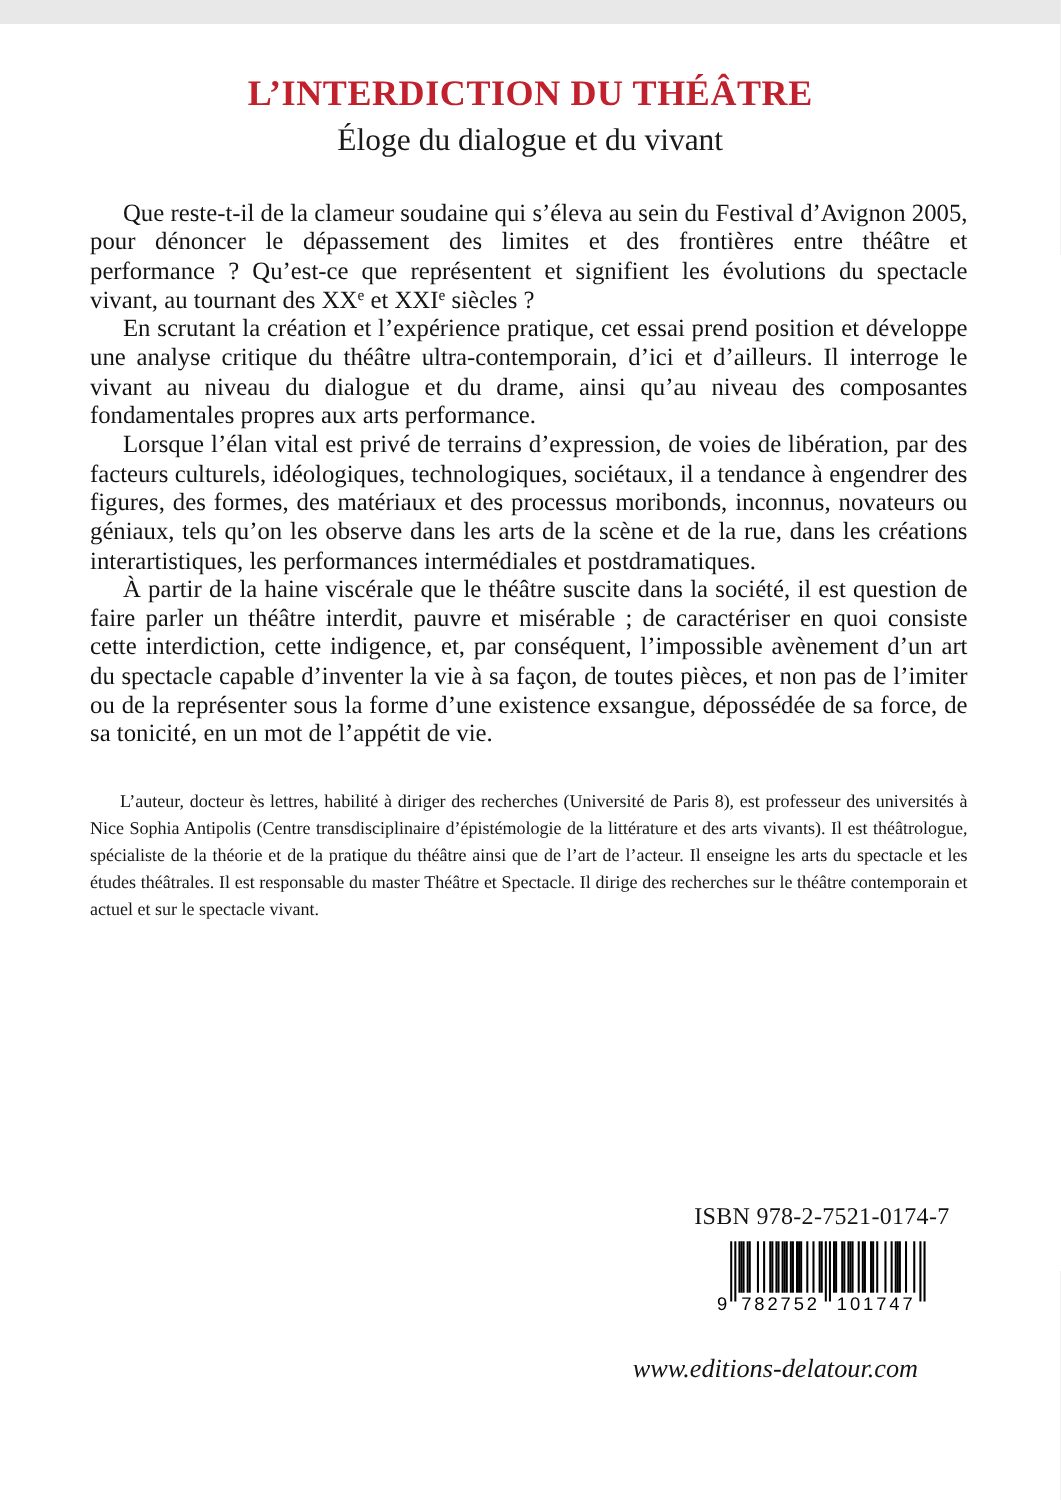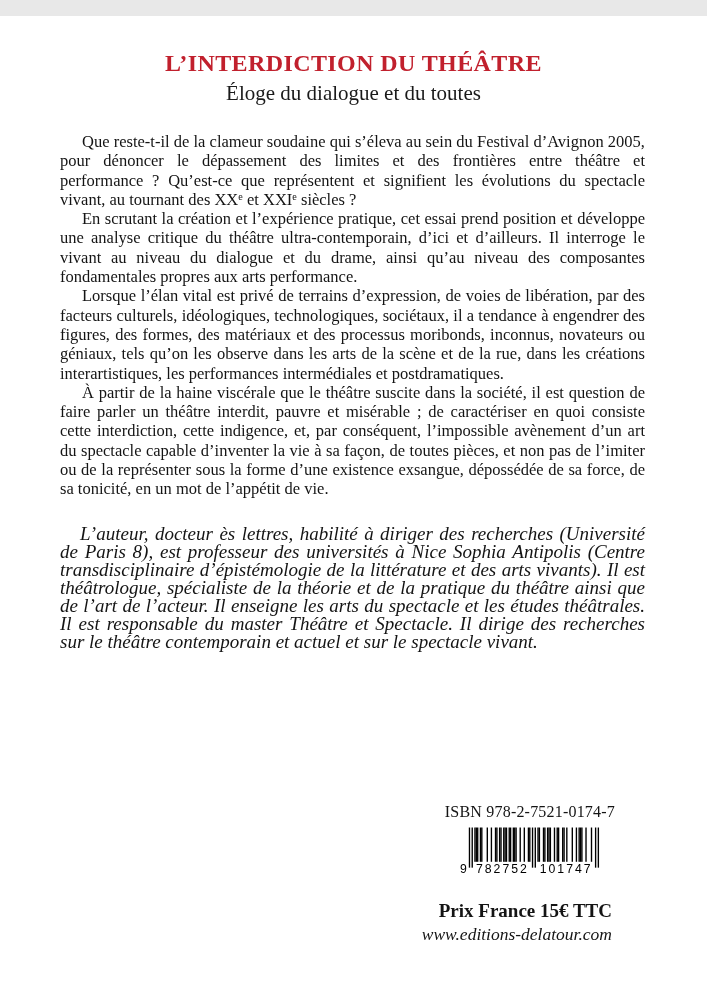--- a/index.html
+++ b/index.html
@@ -20,43 +20,43 @@
   }
   .synopsis{
     margin:26px 62px 0 60px;
     font-size:16.5px;line-height:19.3px;text-align:justify;
   }
   .synopsis p{margin:0;text-indent:22px;}
   .italic{}
   .sup{font-size:62%;position:relative;top:-0.45em;line-height:0;}
   .bio{
     margin:26px 62px 0 60px;
-    font-style:italic;font-size:19px;line-height:18px;
+    font-size:12px;line-height:18px;
     text-align:justify;text-indent:20px;
   }
   .isbn-block{
-    position:absolute;top:787px;right:92px;
+    position:absolute;top:787px;right:74px;
     display:flex;flex-direction:column;align-items:center;
   }
   .isbn-label{font-size:16px;letter-spacing:0.2px;}
   .barcode{margin-top:6px;display:block;}
   .pricing{
     position:absolute;top:884px;right:95px;text-align:right;
   }
   .price{font-size:19px;font-weight:bold;margin:0;}
   .ref{font-size:17px;margin:11px 0 0 0;}
   .site{font-size:17.5px;font-style:italic;margin:2px 0 0 0;}
 </style>
 </head>
 <body>
 
 <div class="page">
 
   <h1 class="title">L’INTERDICTION DU THÉÂTRE</h1>
-  <h2 class="subtitle">Éloge du dialogue et du toutes</h2>
+  <h2 class="subtitle">Éloge du dialogue et du vivant</h2>
 
   <div class="synopsis">
     <p><span>Que reste-t-il de la clameur soudaine qui s’éleva au sein du Festival d’Avignon 2005, pour dénoncer le dépassement des limites et des frontières entre théâtre et performance&nbsp;? Qu’est-ce que représentent et signifient les évolutions du spectacle vivant, au tournant des XX</span><span class="sup">e</span><span> et XXI</span><span class="sup">e</span><span> siècles&nbsp;?</span></p>
     <p><span>En scrutant la création et l’expérience pratique, cet essai prend position et développe une analyse critique du théâtre ultra-contemporain, d’ici et d’ailleurs. Il interroge le vivant au niveau du dialogue et du drame, ainsi qu’au niveau des composantes fondamentales propres aux arts performance.</span></p>
     <p><span>Lorsque l’élan vital est privé de terrains d’expression, de voies de libération, par des facteurs culturels, idéologiques, technologiques, sociétaux, il a tendance à engendrer des figures, des formes, des matériaux et des processus moribonds, inconnus, novateurs ou géniaux, tels qu’on les observe dans les arts de la scène et de la rue, dans les créations interartistiques, les performances intermédiales et postdramatiques.</span></p>
     <p><span>À partir de la haine viscérale que le théâtre suscite dans la société, il est question de faire parler un théâtre </span><span class="italic">interdit</span><span>, pauvre et misérable&nbsp;; de caractériser en quoi consiste cette </span><span class="italic">interdiction</span><span>, cette indigence, et, par conséquent, l’impossible avènement d’un art du spectacle capable d’inventer la vie à sa façon, de toutes pièces, et non pas de l’imiter ou de la représenter sous la forme d’une existence exsangue, dépossédée de sa force, de sa tonicité, en un mot de l’appétit de vie.</span></p>
   </div>
 
   <div class="bio">L’auteur, docteur ès lettres, habilité à diriger des recherches (Université de Paris 8), est professeur des universités à Nice Sophia Antipolis (Centre transdisciplinaire d’épistémologie de la littérature et des arts vivants). Il est théâtrologue, spécialiste de la théorie et de la pratique du théâtre ainsi que de l’art de l’acteur. Il enseigne les arts du spectacle et les études théâtrales. Il est responsable du master Théâtre et Spectacle. Il dirige des recherches sur le théâtre contemporain et actuel et sur le spectacle vivant.</div>
 
@@ -112,17 +112,16 @@
         <rect x="134.60" y="0" width="1.4" height="35" fill="#000"></rect>
         <rect x="138.80" y="0" width="1.4" height="41" fill="#000"></rect>
         <rect x="141.60" y="0" width="1.4" height="41" fill="#000"></rect>
         <text x="8" y="46.5" text-anchor="end" font-family="Liberation Sans, sans-serif" font-size="12.5" letter-spacing="0" fill="#000">9</text>
         <text x="44.3" y="46.5" text-anchor="middle" font-family="Liberation Sans, sans-serif" font-size="12.5" letter-spacing="2" fill="#000">782752</text>
         <text x="109.39999999999999" y="46.5" text-anchor="middle" font-family="Liberation Sans, sans-serif" font-size="12.5" letter-spacing="2" fill="#000">101747</text>
       </svg>
   </div>
 
   <div class="pricing">
-    <p class="price">Prix France 15€ TTC</p>
     <p class="site">www.editions-delatour.com</p>
   </div>
 
 </div>
 
 </body></html>

